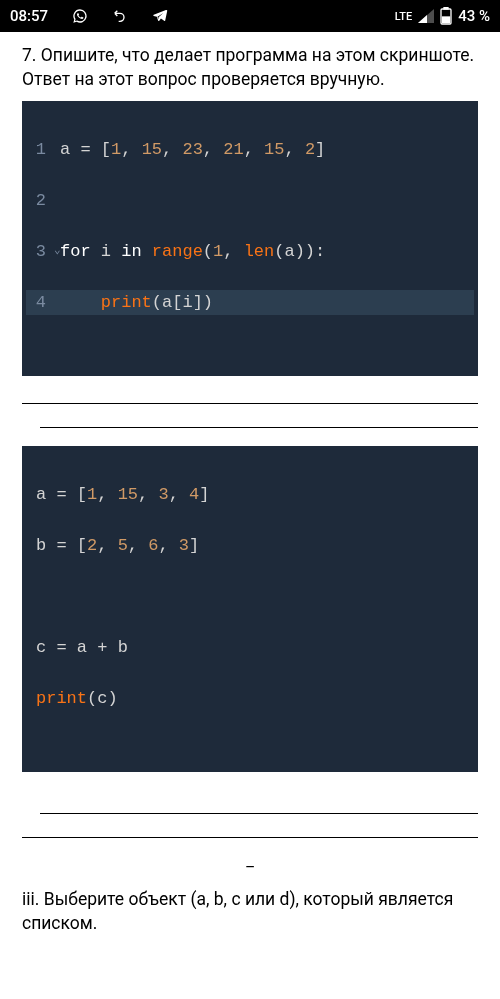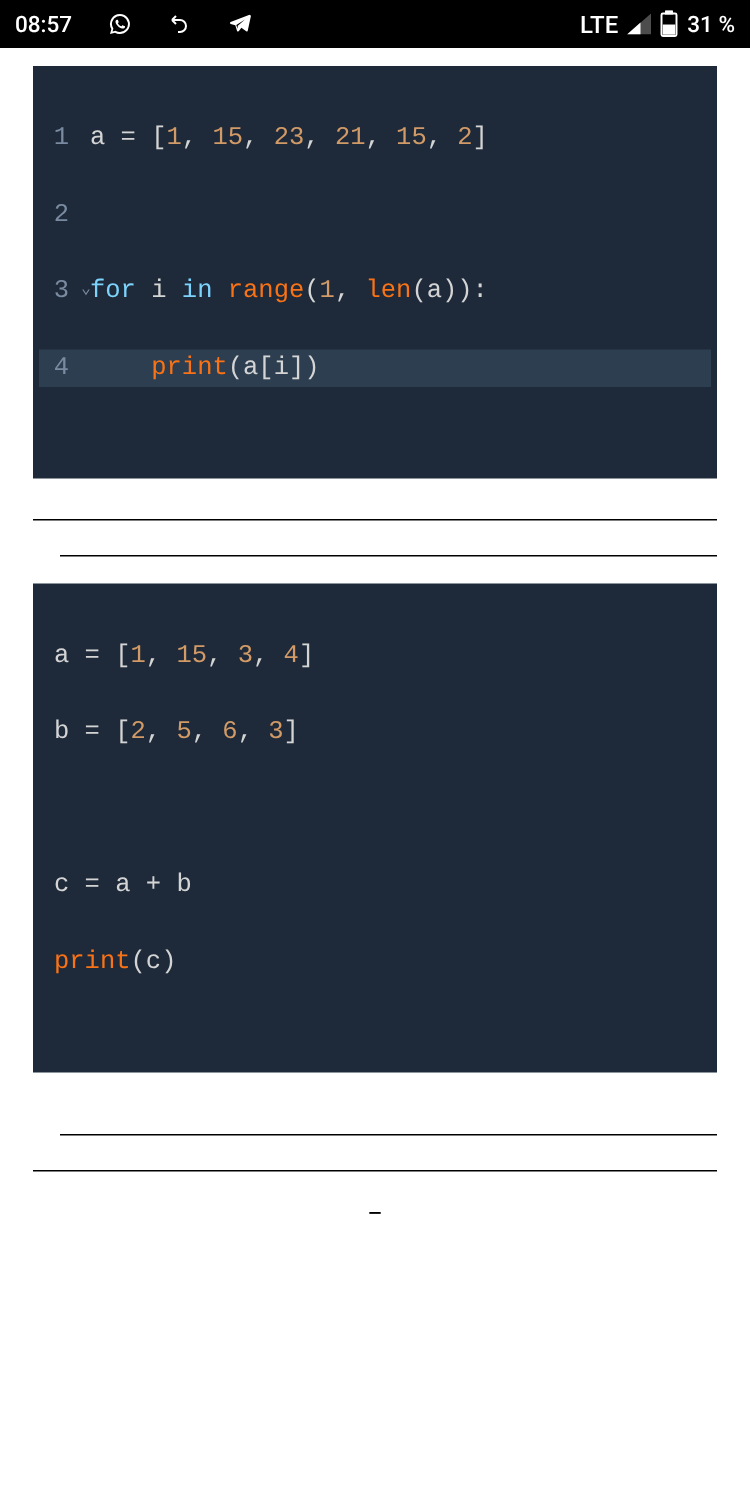--- a/index.html
+++ b/index.html
@@ -47,21 +47,21 @@
       white-space: pre;
       line-height: 1.5;
     }
     .code-line { display: flex; }
     .line-num { color: #7a8aa0; width: 34px; text-align: right; padding-right: 14px; user-select: none; }
     .code-line.hl { background: #2c3e50; }
     .gutter-mark { color: #7a8aa0; font-size: 11px; display:inline-block; width: 10px; margin-right: -10px; position: relative; right: 6px; top: 3px; }
     .tok-var { color: #d4d4d4; }
     .tok-op { color: #d4d4d4; }
     .tok-num { color: #d19a66; }
-    .tok-kw { color: #7dd3fc; }
+    .tok-kw { color: #ffffff; }
     .tok-func { color: #f97316; }
     .tok-punc { color: #d4d4d4; }
     .answer-lines {
       margin: 6px 0 14px 0;
     }
     .answer-lines .line {
       border-bottom: 1.5px solid #000;
       height: 20px;
       margin-bottom: 4px;
     }
@@ -85,41 +85,44 @@
           <path d="M4 8l4-4M4 8l4 4M4 8h8a6 6 0 0 1 0 12h-2"></path>
         </svg>
     </span>
     <span class="status-icon">
       <svg width="16" height="16" viewBox="0 0 24 24" fill="#fff">
           <path d="M21.9 3.1a1 1 0 0 0-1-.2L2.6 10a1 1 0 0 0 .1 1.9l4.6 1.4 1.8 5.6a1 1 0 0 0 1.8.2l2.5-3.4 4.8 3.5a1 1 0 0 0 1.6-.6l3-14a1 1 0 0 0-.9-1.5zM9.8 13.7l-.3 3-1.2-3.7 8.7-5.5z"></path>
         </svg>
     </span>
   </div>
   <div class="status-right">
-    <span style="font-size:16px;">LTE</span>
+    <span style="font-size:11px;">LTE</span>
     <span class="status-icon">
       <svg width="16" height="14" viewBox="0 0 16 14" fill="#fff">
           <path d="M0 14h16L16 0z" opacity="0.3"></path>
           <path d="M0 14h9L9 6z"></path>
         </svg>
     </span>
     <span class="status-icon">
       <svg width="12" height="18" viewBox="0 0 12 18" fill="none" stroke="#fff" stroke-width="1.3">
           <rect x="1" y="2" width="10" height="15" rx="1"></rect>
           <rect x="4" y="0" width="4" height="2" fill="#fff"></rect>
           <rect x="2.5" y="10" width="7" height="5.5" fill="#fff"></rect>
         </svg>
     </span>
-    <span>31 %</span>
+    <span>43 %</span>
   </div>
 </div>
 
 <div class="content">
 
   <div class="question-block">
+    <p class="question-text">
+      <span class="q-prefix">7.</span><span> Опишите, что делает программа на этом скриншоте. Ответ на этот вопрос проверяется вручную.</span>
+    </p>
     <div class="code-block">
 <div class="code-line"><span class="line-num">1</span><span class="tok-var">a </span><span class="tok-op">= [</span><span class="tok-num">1</span><span class="tok-punc">, </span><span class="tok-num">15</span><span class="tok-punc">, </span><span class="tok-num">23</span><span class="tok-punc">, </span><span class="tok-num">21</span><span class="tok-punc">, </span><span class="tok-num">15</span><span class="tok-punc">, </span><span class="tok-num">2</span><span class="tok-punc">]</span></div>
 <div class="code-line"><span class="line-num">2</span></div>
 <div class="code-line"><span class="line-num">3</span><span class="gutter-mark">⌄</span><span class="tok-kw">for</span><span class="tok-var"> i </span><span class="tok-kw">in</span><span> </span><span class="tok-func">range</span><span class="tok-punc">(</span><span class="tok-num">1</span><span class="tok-punc">, </span><span class="tok-func">len</span><span class="tok-punc">(a)):</span></div>
 <div class="code-line hl"><span class="line-num">4</span><span>    </span><span class="tok-func">print</span><span class="tok-punc">(a[i])</span></div>
     </div>
     <div class="answer-lines indent">
       <div class="line"></div>
       <div class="line"></div>
     </div>
@@ -133,14 +136,20 @@
 <div class="code-line"><span class="tok-var">c </span><span class="tok-op">= </span><span class="tok-var">a </span><span class="tok-op">+ </span><span class="tok-var">b</span></div>
 <div class="code-line"><span class="tok-func">print</span><span class="tok-punc">(c)</span></div>
     </div>
     <div class="answer-lines" style="margin-top:22px;">
       <div class="line" style="margin-left:18px;"></div>
       <div class="line"></div>
     </div>
     <div class="center-dash">_</div>
   </div>
 
+  <div class="question-block">
+    <p class="question-text">
+      <span class="q-prefix">iii.</span><span> Выберите объект (a, b, c или d), который является списком.</span>
+    </p>
+
+  </div>
 
 </div>
 
 </body></html>

